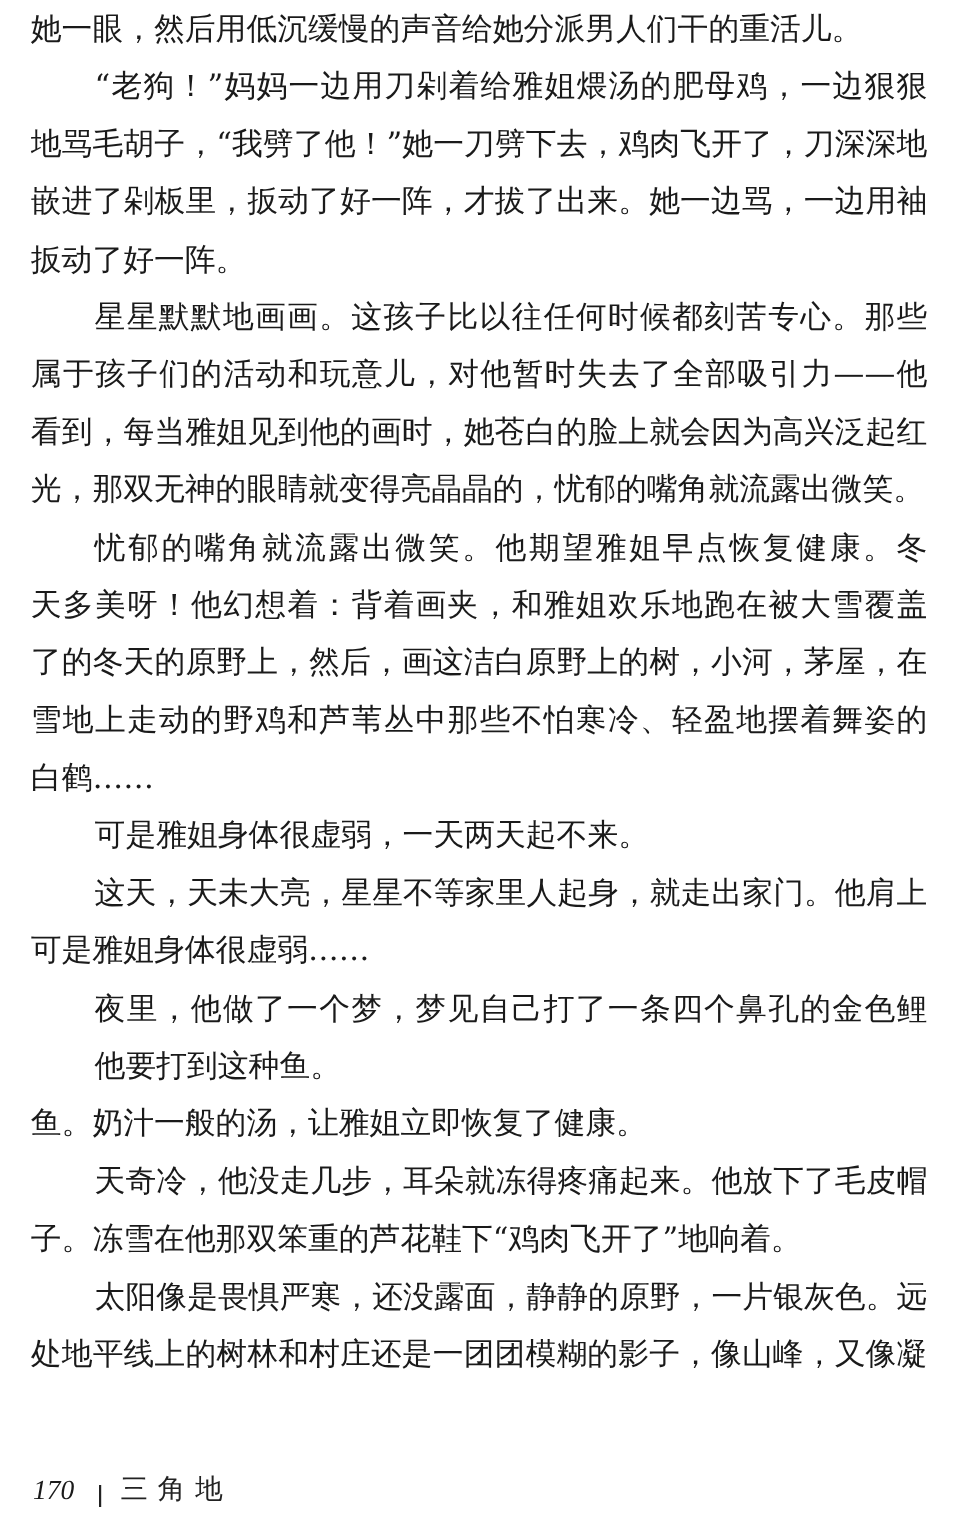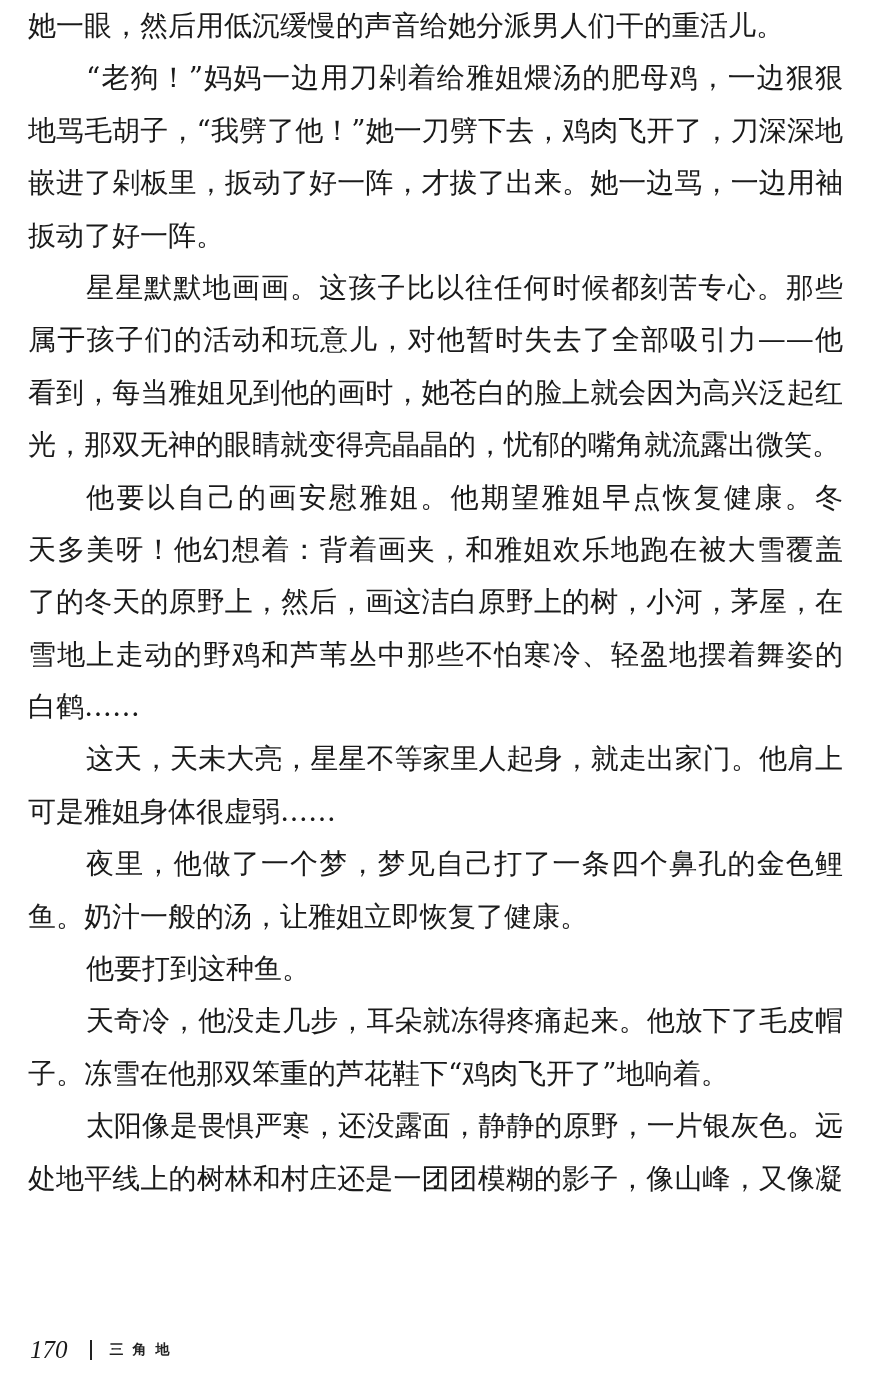--- a/index.html
+++ b/index.html
@@ -3,48 +3,49 @@
   <meta charset="utf-8">
   <style>
     html, body { margin: 0; padding: 0; background: #ffffff; }
     body { width: 872px; height: 1391px; position: relative; overflow: hidden;
            font-family: "DejaVu Serif", "Liberation Serif", serif; color: #1a1a1a; }
     .page-body { position: absolute; left: 28px; top: 0; width: 815px; }
     .line { height: 52.4px; line-height: 52.4px; font-size: 28px; white-space: nowrap;
             text-align: justify; text-align-last: justify; letter-spacing: 0; overflow: hidden; }
     .line.indent { padding-left: 58px; }
     .line.last { text-align-last: left; }
-    .footer { position: absolute; left: 30px; top: 1330px; height: 40px; display: flex; align-items: center; }
+    .footer { position: absolute; left: 30px; top: 1330px; height: 40px; display: flex; align-items: flex-end; }
     .page-num { font-family: "Liberation Serif", serif; font-style: italic; font-size: 25px; color: #1a1a1a; }
     .sep { width: 2px; height: 20px; background: #222; margin: 0 18px 0 22px; }
-    .book-title { font-family: "DejaVu Sans", sans-serif; font-size: 14px; letter-spacing: 9px; color: #222; font-weight: bold; }
+    .book-title { font-family: "DejaVu Sans", sans-serif; font-size: 25px; letter-spacing: 9px; color: #222; }
   </style>
 </head>
 <body>
 
 <div class="page-body" id="page-body">
     <div class="line last">她一眼，然后用低沉缓慢的声音给她分派男人们干的重活儿。</div>
     <div class="line indent">“老狗！”妈妈一边用刀剁着给雅姐煨汤的肥母鸡，一边狠狠</div>
     <div class="line">地骂毛胡子，“我劈了他！”她一刀劈下去，鸡肉飞开了，刀深深地</div>
     <div class="line">嵌进了剁板里，扳动了好一阵，才拔了出来。她一边骂，一边用袖</div>
     <div class="line last">扳动了好一阵。</div>
     <div class="line indent">星星默默地画画。这孩子比以往任何时候都刻苦专心。那些</div>
     <div class="line">属于孩子们的活动和玩意儿，对他暂时失去了全部吸引力——他</div>
     <div class="line">看到，每当雅姐见到他的画时，她苍白的脸上就会因为高兴泛起红</div>
     <div class="line last">光，那双无神的眼睛就变得亮晶晶的，忧郁的嘴角就流露出微笑。</div>
-    <div class="line indent">他要以自己的画安慰雅姐。他期望雅姐早点恢复健康。冬</div>
+    <div class="line indent">忧郁的嘴角就流露出微笑。他期望雅姐早点恢复健康。冬</div>
     <div class="line">天多美呀！他幻想着：背着画夹，和雅姐欢乐地跑在被大雪覆盖</div>
     <div class="line">了的冬天的原野上，然后，画这洁白原野上的树，小河，茅屋，在</div>
     <div class="line">雪地上走动的野鸡和芦苇丛中那些不怕寒冷、轻盈地摆着舞姿的</div>
     <div class="line last">白鹤……</div>
+    <div class="line indent last">可是雅姐身体很虚弱，一天两天起不来。</div>
     <div class="line indent">这天，天未大亮，星星不等家里人起身，就走出家门。他肩上</div>
     <div class="line last">可是雅姐身体很虚弱……</div>
     <div class="line indent">夜里，他做了一个梦，梦见自己打了一条四个鼻孔的金色鲤</div>
+    <div class="line indent last">他要打到这种鱼。</div>
     <div class="line last">鱼。奶汁一般的汤，让雅姐立即恢复了健康。</div>
-    <div class="line indent last">他要打到这种鱼。</div>
     <div class="line indent">天奇冷，他没走几步，耳朵就冻得疼痛起来。他放下了毛皮帽</div>
     <div class="line last">子。冻雪在他那双笨重的芦花鞋下“鸡肉飞开了”地响着。</div>
     <div class="line indent">太阳像是畏惧严寒，还没露面，静静的原野，一片银灰色。远</div>
     <div class="line">处地平线上的树林和村庄还是一团团模糊的影子，像山峰，又像凝</div>
   </div>
 
 <div class="footer">
   <span class="page-num">170</span>
   <span class="sep"></span>
   <span class="book-title">三角地</span>

